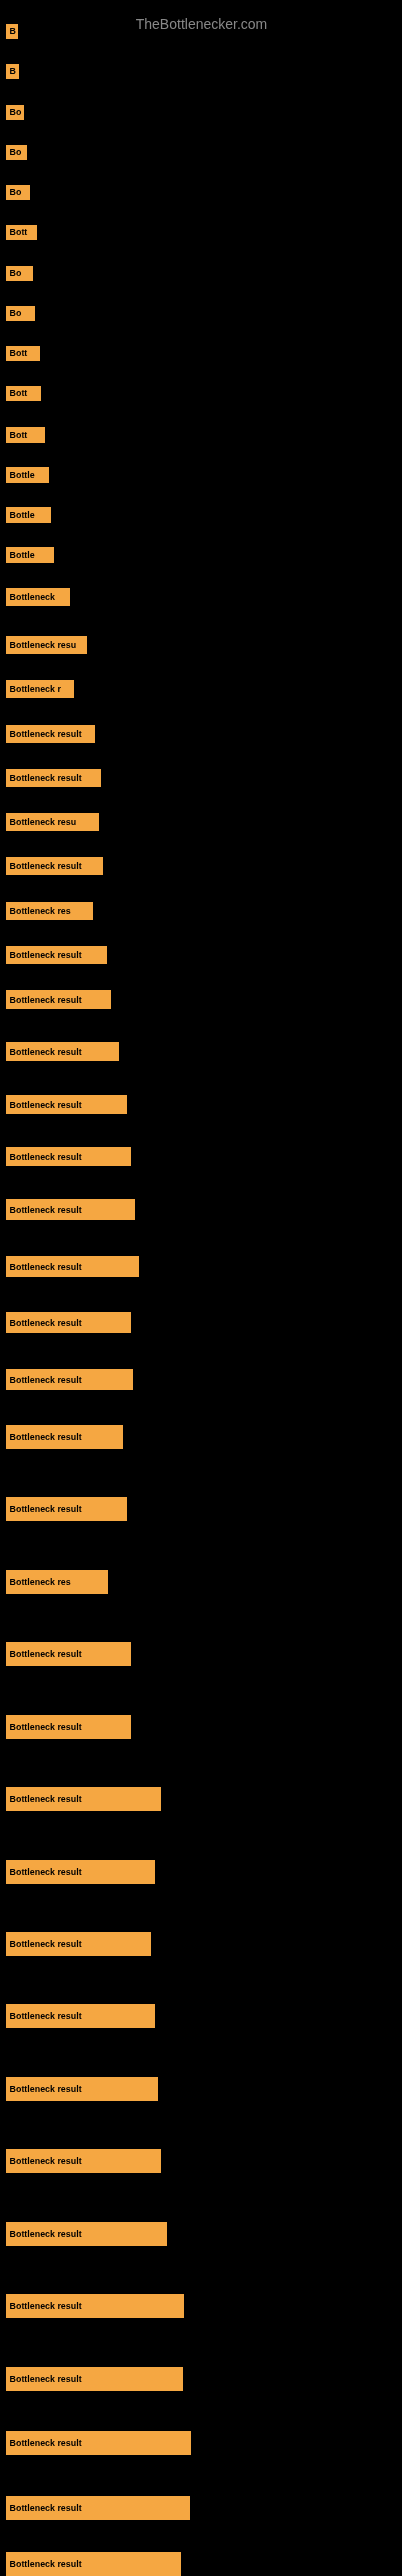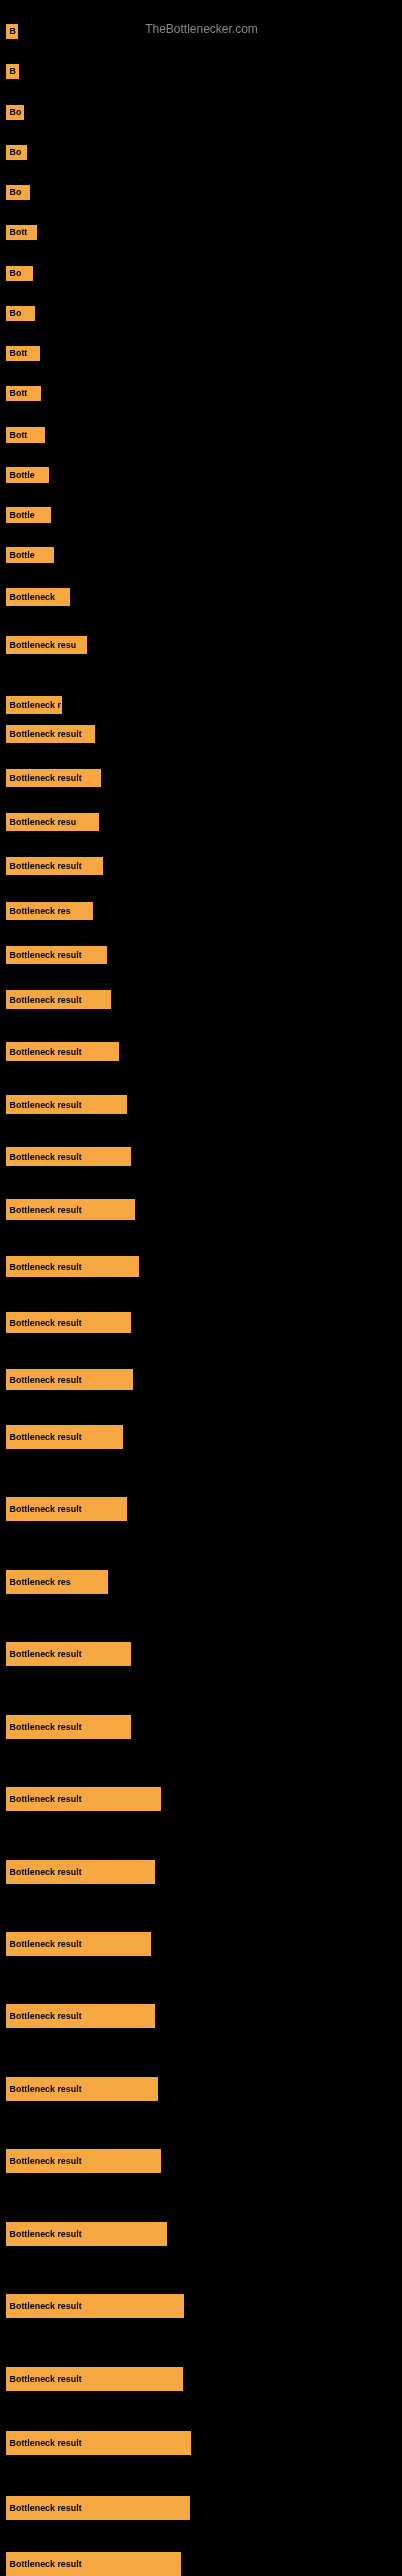--- a/index.html
+++ b/index.html
@@ -10,25 +10,25 @@
     body {
       background-color: #000;
       width: 403px;
       min-height: 2576px;
       font-family: Arial, sans-serif;
       position: relative;
       overflow-x: hidden;
     }
     .site-title {
       position: absolute;
-      top: 22px;
+      top: 16px;
       left: 50%;
       transform: translateX(-50%);
       color: #888;
-      font-size: 12px;
+      font-size: 14px;
       white-space: nowrap;
     }
     .bar-container {
       position: absolute;
       left: 6.4px;
     }
     .bar {
       background-color: #f5a742;
       display: flex;
       align-items: center;
@@ -88,21 +88,21 @@
     <div class="bar-container" style="top: 547px; left: 6.4px;">
       <div class="bar" style="width: 48px; height: 16px;">Bottle</div>
     </div>
     <div class="bar-container" style="top: 588px; left: 6.4px;">
       <div class="bar" style="width: 64px; height: 17.7px;">Bottleneck</div>
     </div>
     <div class="bar-container" style="top: 636px; left: 6.4px;">
       <div class="bar" style="width: 81px; height: 17.7px;">Bottleneck resu</div>
     </div>
     <div class="bar-container" style="top: 680px; left: 6.4px;">
-      <div class="bar" style="width: 56px; height: 17.7px; margin-top: 16px;">Bottleneck r</div>
+      <div class="bar" style="width: 68px; height: 17.7px;">Bottleneck r</div>
     </div>
     <div class="bar-container" style="top: 725px; left: 6.4px;">
       <div class="bar" style="width: 89px; height: 17.7px;">Bottleneck result</div>
     </div>
     <div class="bar-container" style="top: 769px; left: 6.4px;">
       <div class="bar" style="width: 95px; height: 17.7px;">Bottleneck result</div>
     </div>
     <div class="bar-container" style="top: 813px; left: 6.4px;">
       <div class="bar" style="width: 93px; height: 17.7px;">Bottleneck resu</div>
     </div>

